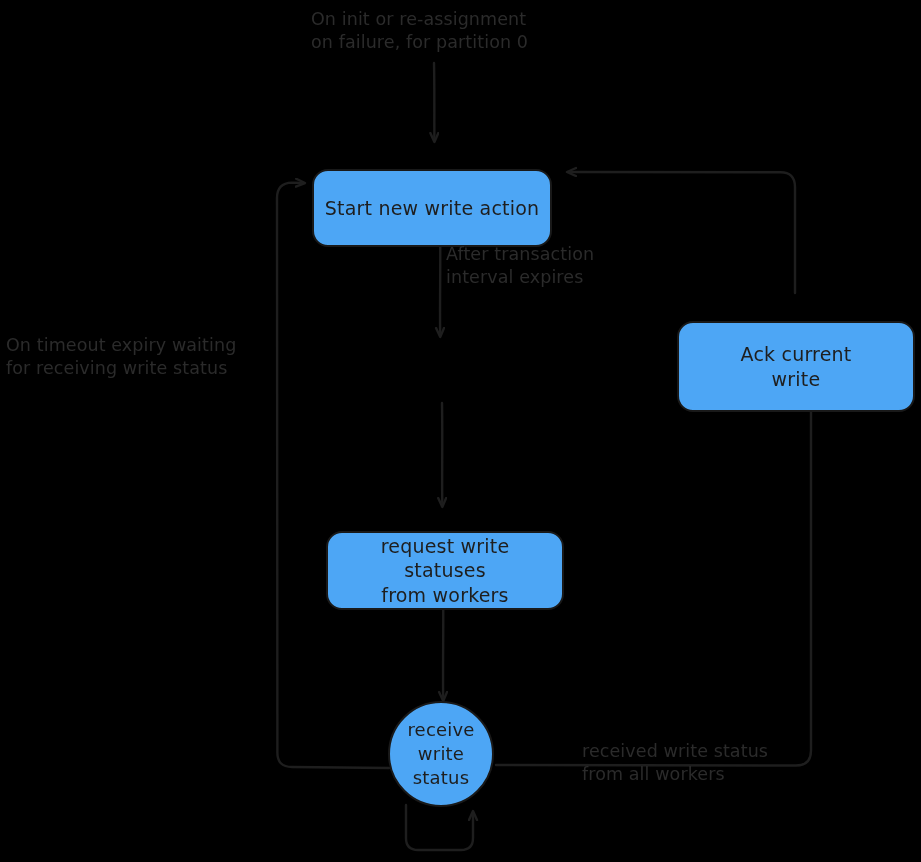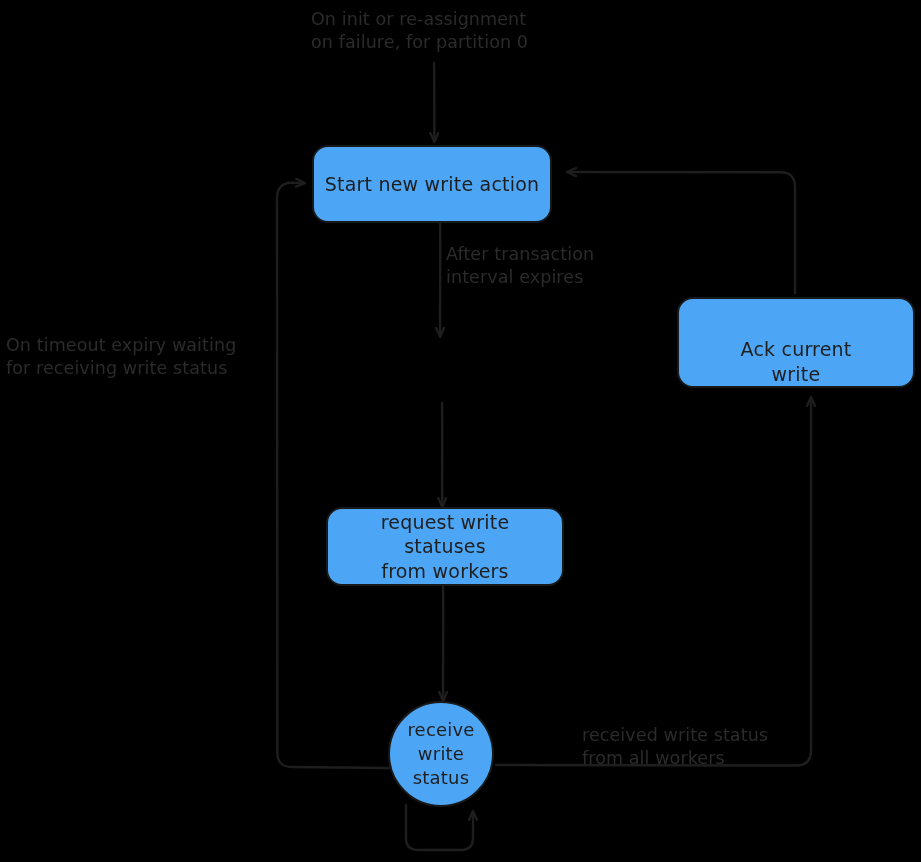--- a/index.html
+++ b/index.html
@@ -39,20 +39,21 @@
     font-family: "DejaVu Sans", sans-serif;
     font-size: 19px;
     line-height: 1.28;
     letter-spacing: 0.2px;
     z-index: 4;
   }
   .node-rect {
     background: #4da6f5;
     border: 2.6px solid #191919;
     border-radius: 16px;
+    margin-top: 24px;
   }
   .node-circle {
     background: #4da6f5;
     border: 2.6px solid #191919;
     border-radius: 50%;
     font-size: 18px;
     line-height: 1.32;
   }
   .edge-label {
     position: absolute;
@@ -101,37 +102,37 @@
 
   <div class="edge-label" style="left:311px; top:8px; width:300px;">On init or re-assignment
 on failure, for partition 0</div>
 
   <div class="edge-label" style="left:6px; top:334px; width:275px;">On timeout expiry waiting
 for receiving write status</div>
 
   <div class="edge-label" style="left:446px; top:243px; width:230px;">After transaction
 interval expires</div>
 
-  <div class="edge-label" style="left:582px; top:724px; width:250px;">received write status
+  <div class="edge-label" style="left:582px; top:740px; width:250px;">received write status
 from all workers</div>
 
   <div class="node node-rect" style="left:312px; top:145px; width:240px; height:78px;">
     <span class="node-text">Start new write action</span>
   </div>
 
 
   <div class="node node-rect" style="left:326px; top:507px; width:238px; height:79px;justify-content:center;">
     <span class="node-text">request write statuses
 from workers</span>
   </div>
 
   <div class="node node-circle" style="left:388px; top:701px; width:106px; height:106px;justify-content:center;">
     <span class="node-text">receive
 write
 status</span>
   </div>
 
-  <div class="node node-rect" style="left:677px; top:297px; width:238px; height:91px;align-items:flex-end;">
+  <div class="node node-rect" style="left:677px; top:297px; width:238px; height:91px;">
     <span class="node-text">Ack current
 write</span>
   </div>
 
 </div>
 
 </body></html>

